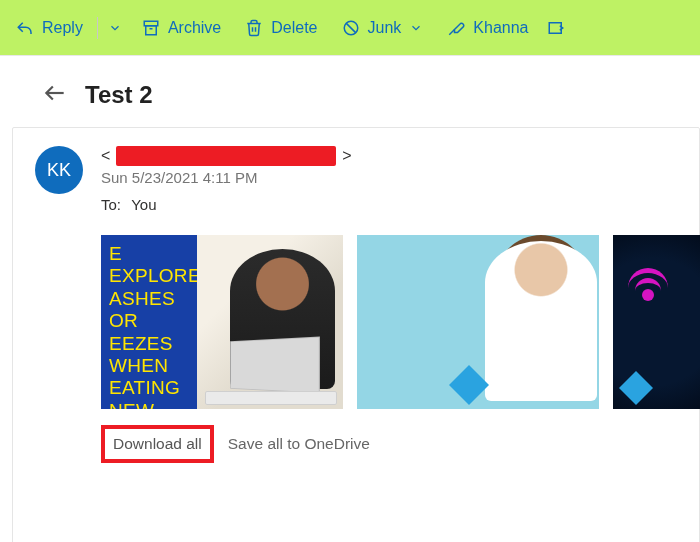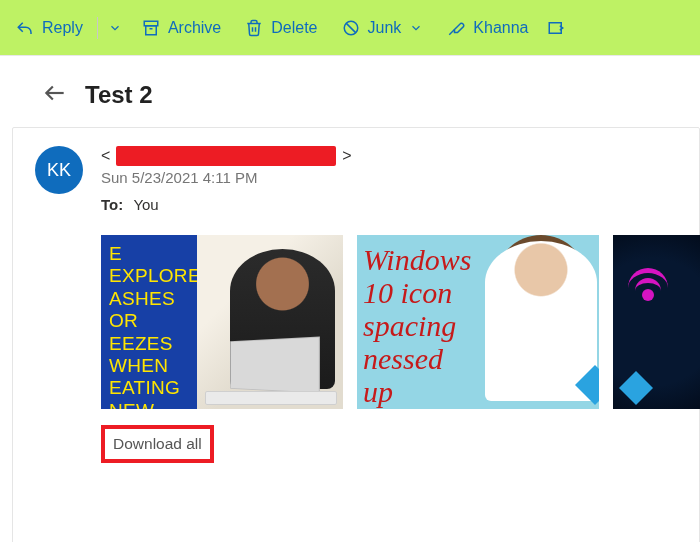--- a/index.html
+++ b/index.html
@@ -288,54 +288,54 @@
   <div class="sender-row">
     <div class="avatar">KK</div>
     <div class="sender-meta">
       <div class="sender-name-line">
         <span>&lt;</span>
         <span class="redact"></span>
         <span>&gt;</span>
       </div>
       <div class="date-line">Sun 5/23/2021 4:11 PM</div>
       <div class="to-line">
-        <span class="lbl" style="font-weight:700;margin-top:23px;">To:</span>
+        <span class="lbl" style="font-weight:400;margin-top:23px;">To:</span>
         <span style="margin-left:6px;">You</span>
       </div>
 
       <div class="attachments">
         <div class="thumb thumb-a">
           <div class="txt" style="white-space:pre-line;">E EXPLORER
 ASHES OR
 EEZES WHEN
 EATING NEW
 LDER IN
 NDOWS 10</div>
           <div class="img">
             <div class="person"></div>
             <div class="laptop"></div>
           </div>
         </div>
         <div class="thumb thumb-b">
-          <div class="txt">Windows 10 icon spacing nessed up</div>
           <div class="img">
             <div class="hair"></div>
             <div class="person"></div>
             <div class="logo"></div>
           </div>
         </div>
         <div class="thumb thumb-c">
           <div class="wifi">
               <span></span>
               <span></span>
               <span></span>
             </div>
 
           <div class="logoC"></div>
         </div>
       </div>
 
       <div class="att-row">
         <span class="dl-all">Download all</span>
+        <span class="att-link">Save all to OneDrive</span>
       </div>
     </div>
   </div>
 </div>
 
 </body></html>

